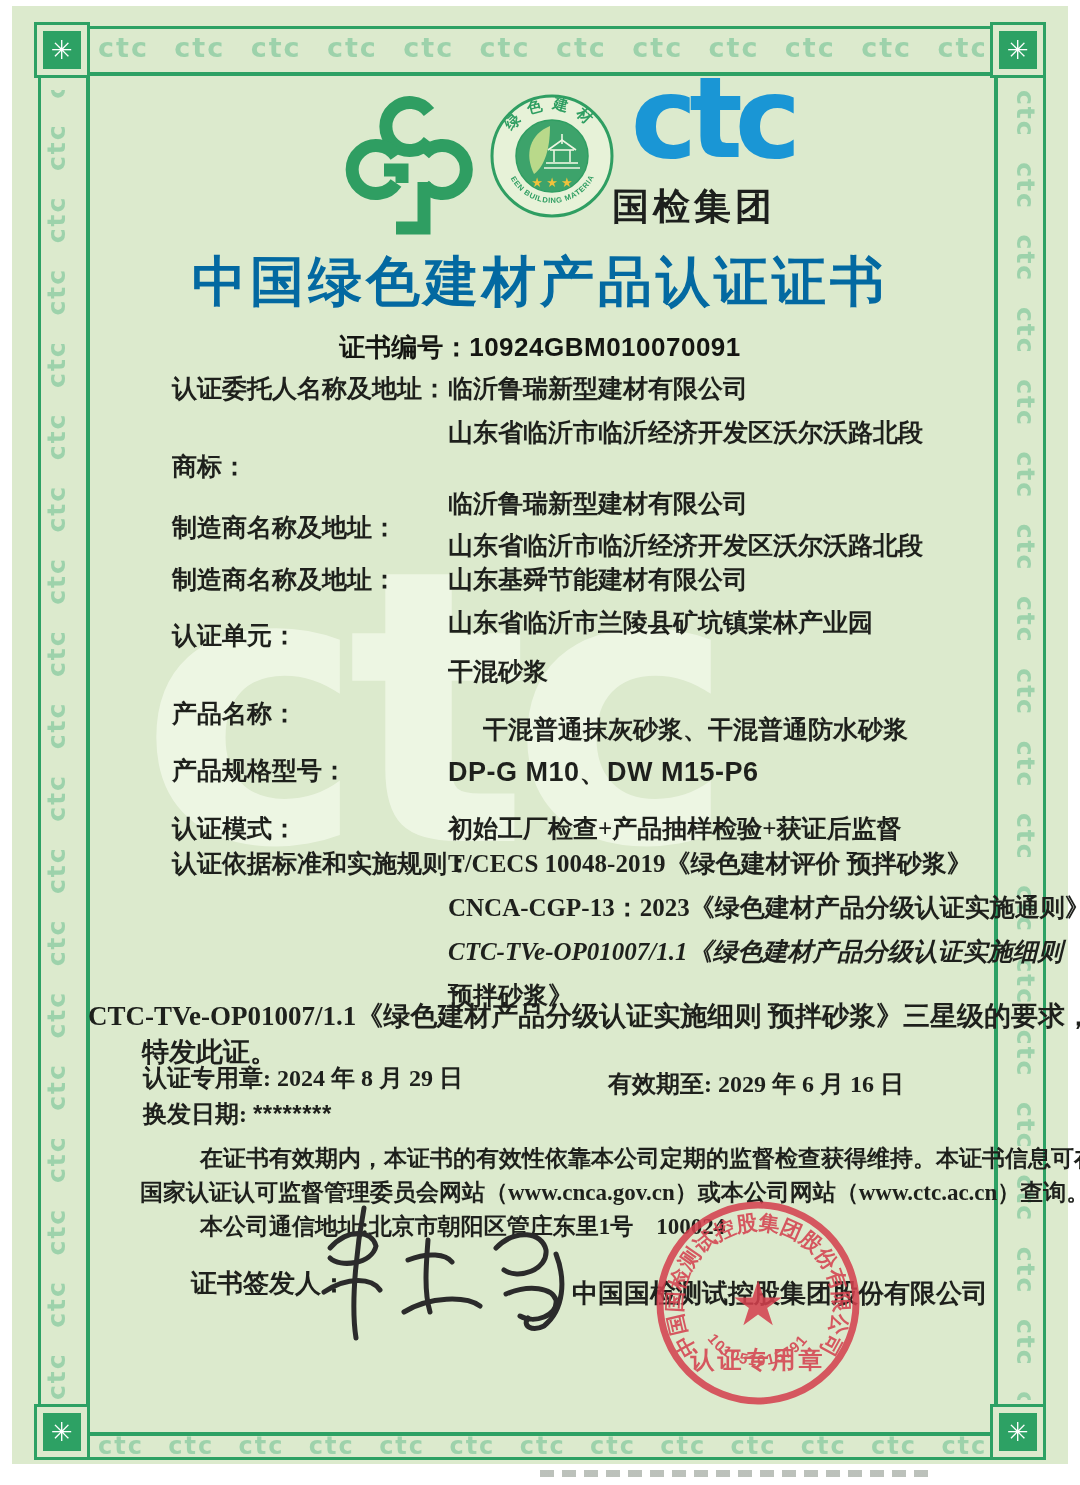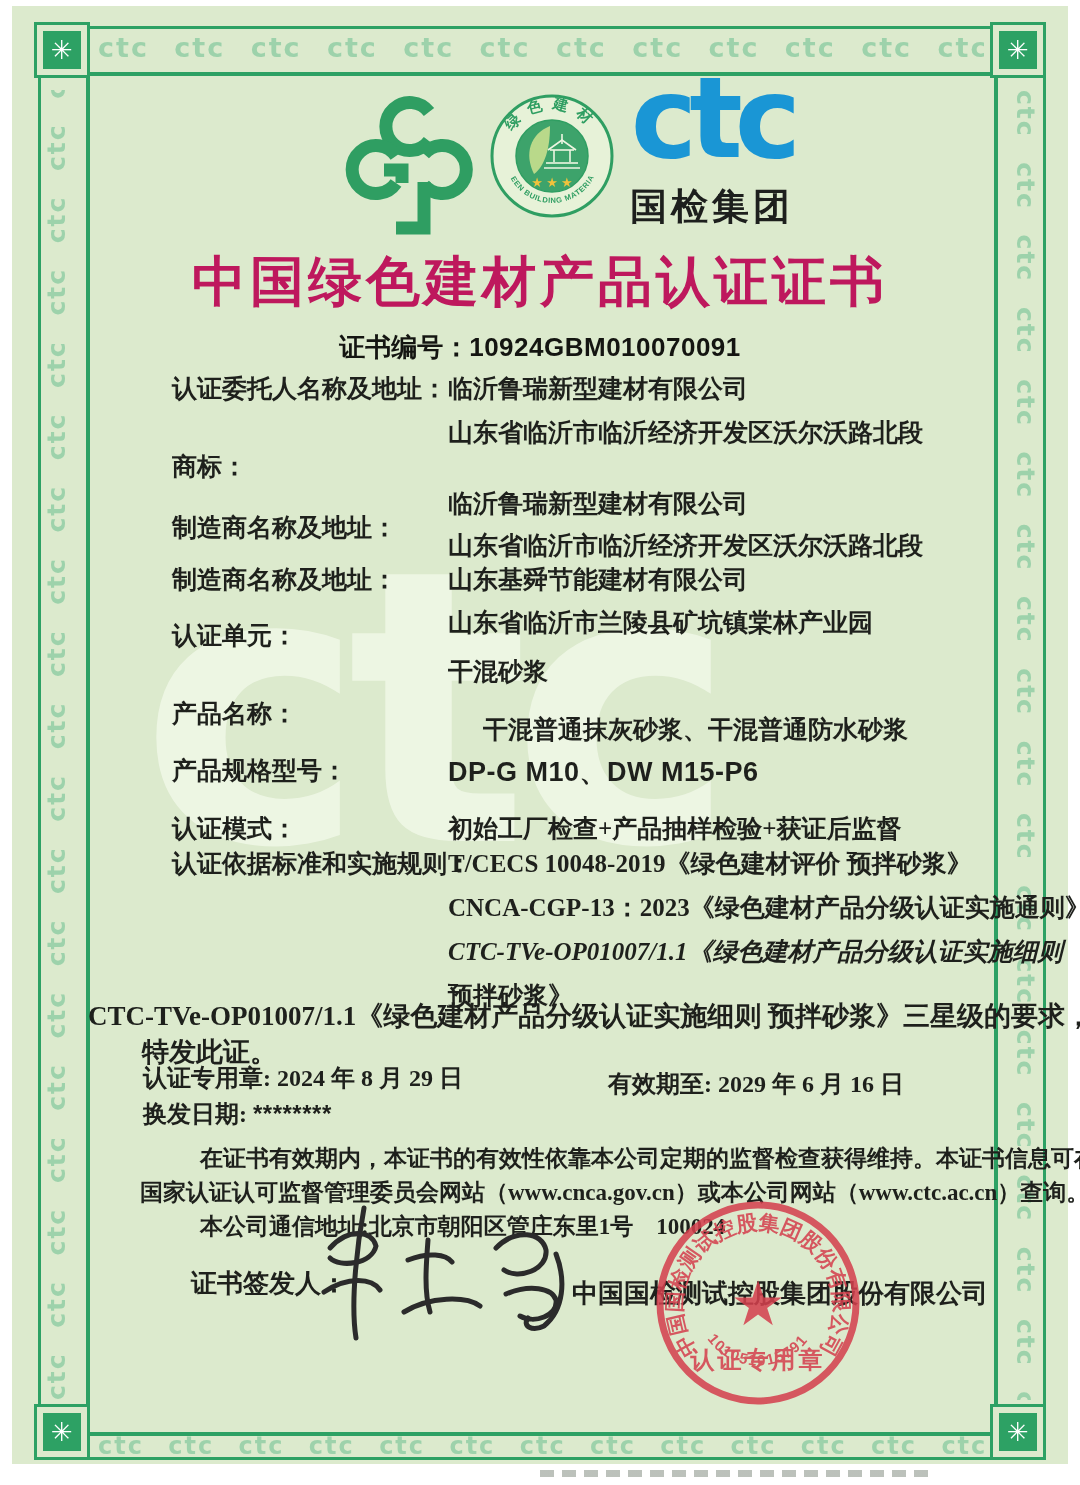--- a/index.html
+++ b/index.html
@@ -22,24 +22,24 @@
           display:flex;align-items:center;justify-content:center;}
   .corner-inner{width:38px;height:38px;background:#2da164;color:#ffffff;display:flex;align-items:center;justify-content:center;
           font-size:26px;line-height:1;font-family:"DejaVu Sans", sans-serif;}
   
   .watermark{position:absolute;left:140px;top:520px;font-family:"DejaVu Sans", sans-serif;font-weight:bold;
         font-size:380px;line-height:1;color:rgba(252,255,246,0.55);letter-spacing:-18px;}
   
   .ctc-word{position:absolute;left:612px;top:62px;width:200px;text-align:center;
         font-family:"DejaVu Sans", sans-serif;font-weight:bold;font-size:112px;line-height:1.0;
         color:#1a96d5;letter-spacing:-8px;}
-  .ctc-sub{position:absolute;left:612px;top:182px;width:200px;text-align:center;
+  .ctc-sub{position:absolute;left:612px;top:182px;width:200px;text-align:left;
         font-family:"Liberation Sans", sans-serif;font-weight:900;font-size:37px;color:#1d1f1d;letter-spacing:4px;}
   .title{position:absolute;left:60px;top:246px;width:960px;text-align:center;
-        font-weight:bold;font-size:54px;color:#be185d;letter-spacing:4px;}
+        font-weight:bold;font-size:54px;color:#0369a1;letter-spacing:4px;}
   .certno{position:absolute;left:90px;top:330px;width:900px;text-align:center;font-size:26px;font-weight:bold;color:#141511;}
   
   .lbl{position:absolute;left:172px;font-size:25px;font-weight:bold;white-space:nowrap;}
   .val{position:absolute;left:448px;font-size:25px;font-weight:bold;white-space:nowrap;}
   .latin{font-family:"Liberation Sans", sans-serif;letter-spacing:0.5px;}
   .stmt{position:absolute;font-size:27px;font-weight:bold;white-space:nowrap;}
   .dateline{position:absolute;font-size:24px;font-weight:600;white-space:nowrap;}
   .notice{position:absolute;font-size:23px;font-weight:600;white-space:nowrap;}
   .signer{position:absolute;left:183px;top:1266px;font-size:26px;font-weight:bold;margin-left:8px;}
   .company{position:absolute;left:572px;top:1276px;font-size:26px;font-weight:bold;white-space:nowrap;}

